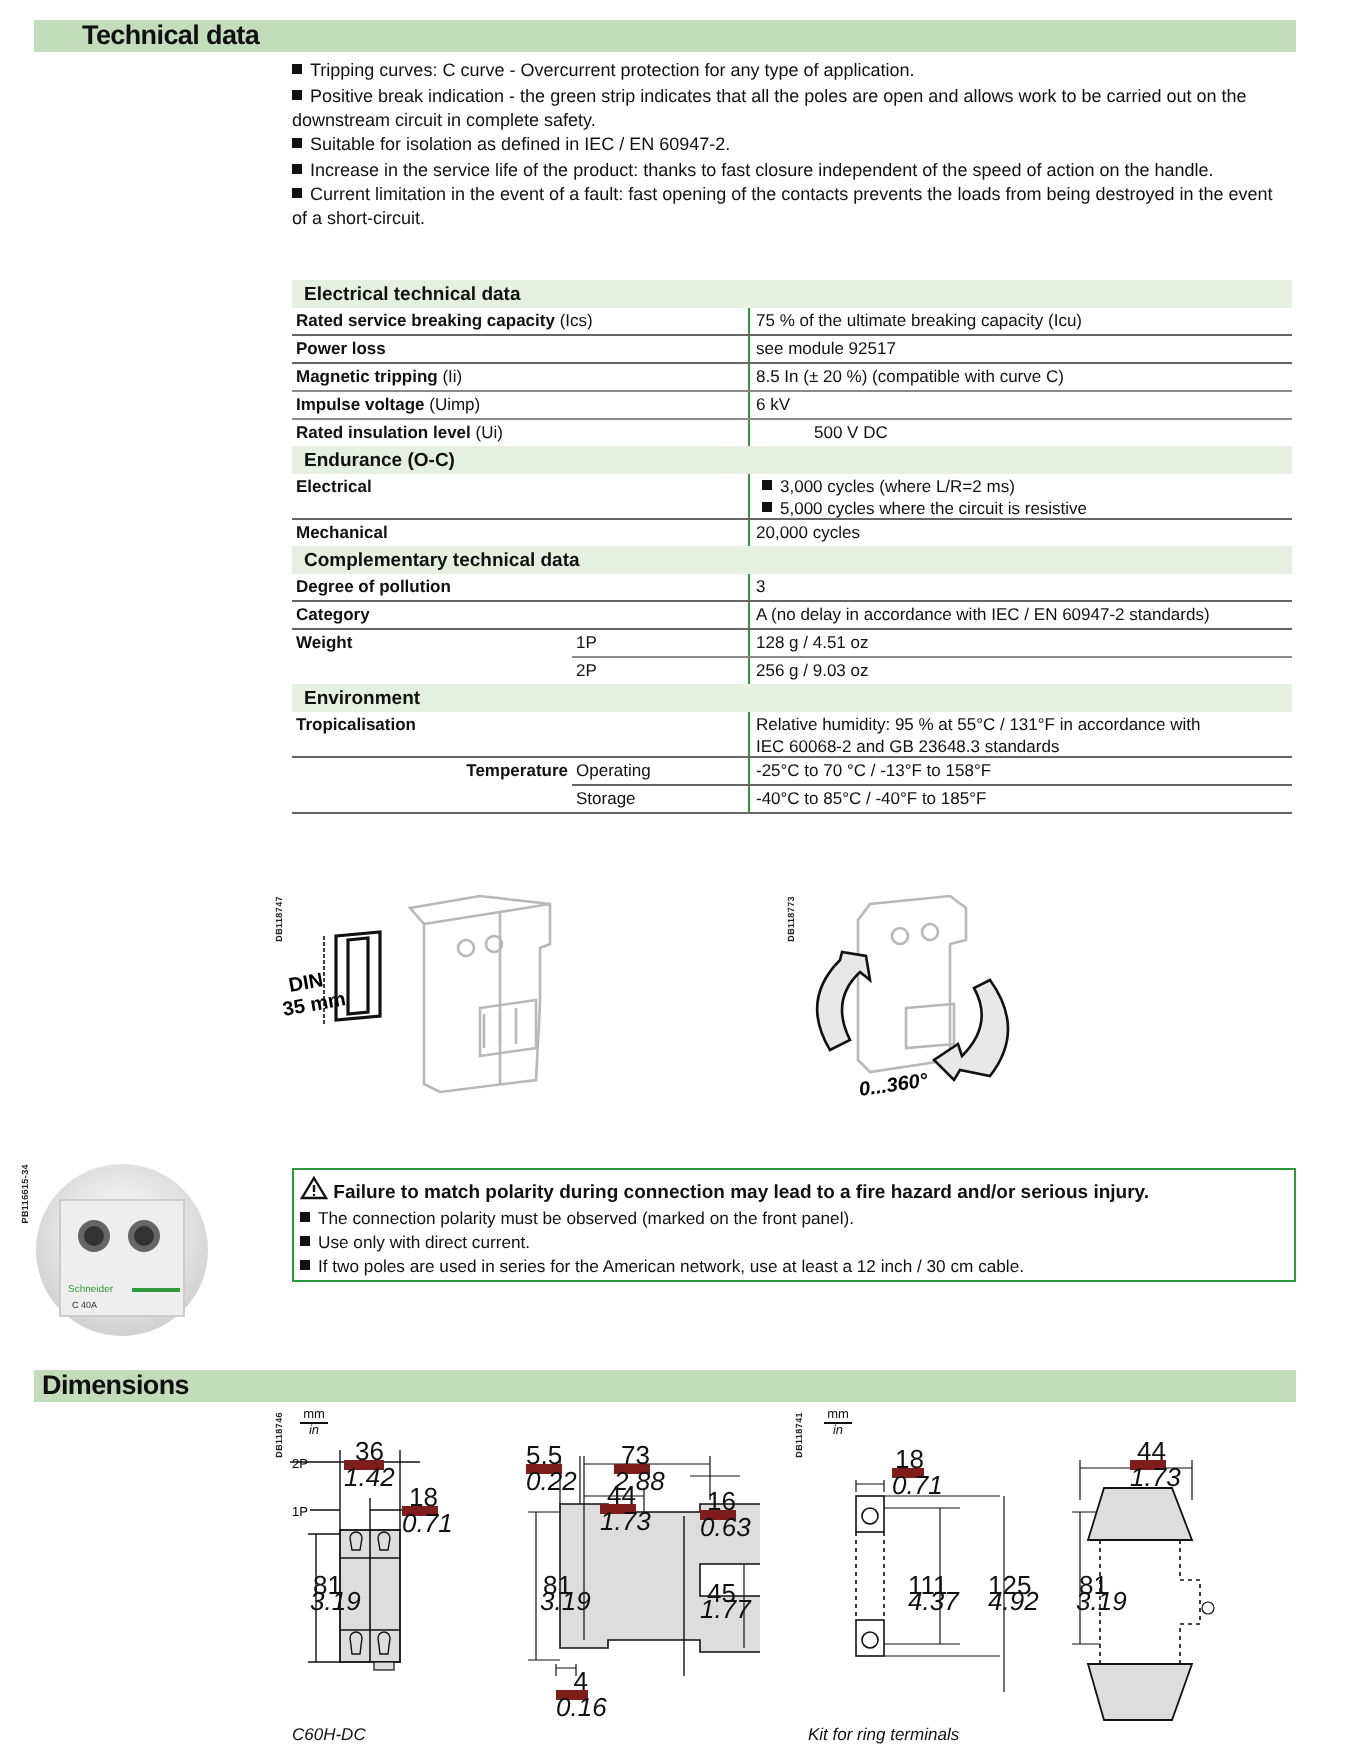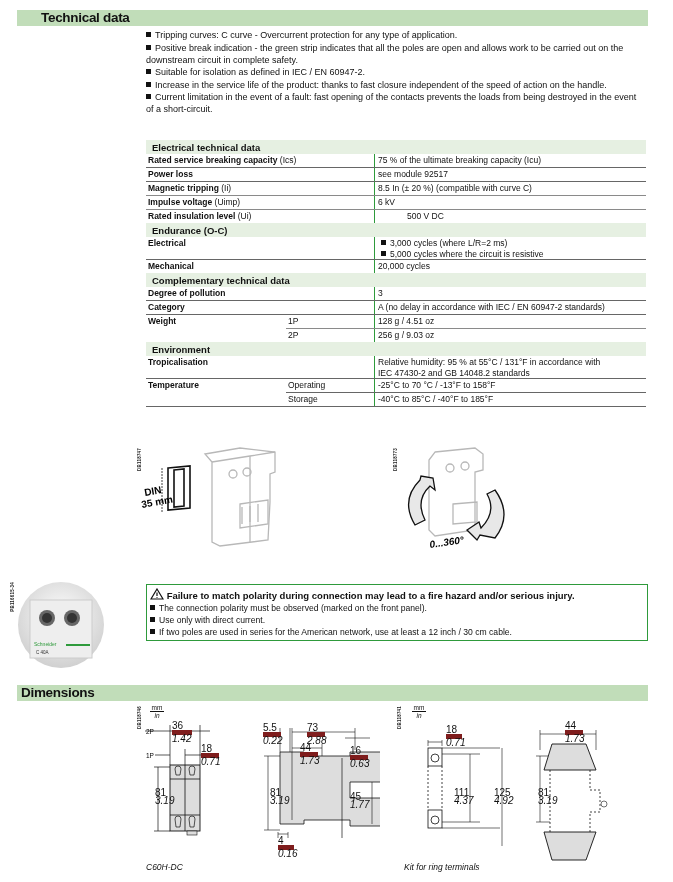--- a/index.html
+++ b/index.html
@@ -21,21 +21,21 @@
   table.spec td.c3 { border-left:1.5px solid #2e9a3b; padding-left:3px; }
   table.spec span.normal { font-weight:normal; }
   .bul { display:inline-block; width:5px; height:5px; background:#111; margin:0 4px 0 3px; vertical-align:1px; }
   .fig { position:absolute; }
   .code { position:absolute; font-size:4.5px; writing-mode:vertical-rl; transform:rotate(180deg); color:#222; font-weight:bold; letter-spacing:0.2px; }
   .warn { position:absolute; left:146px; top:584px; width:502px; height:57px; border:1.5px solid #2e9a3b; box-sizing:border-box; padding:3px 3px; font-size:8.6px; line-height:12px; }
   .warn .title { font-weight:bold; font-size:9.5px; }
   .caption { position:absolute; font-style:italic; font-size:8.5px; }
   .unit { position:absolute; font-size:6.5px; text-align:center; line-height:7px; }
   .unit .mm { border-bottom:1px solid #111; display:block; }
-  .dimtxt { position:absolute; font-size:10px; line-height:8px; text-align:left; }
+  .dimtxt { position:absolute; font-size:13px; line-height:8px; text-align:right; }
   .dimtxt .i { font-style:italic; border-top:5px solid #7f1d1d; display:block; }
 </style>
 </head>
 <body>
 
 <div class="section-bar" style="top:10px;padding-left:24px;">Technical data</div>
 
 <div class="intro">
   <p><span class="sq"></span><span>Tripping curves: C curve - Overcurrent protection for any type of application.</span></p>
   <p><span class="sq"></span><span>Positive break indication - the green strip indicates that all the poles are open and allows work to be carried out on the downstream circuit in complete safety.</span></p>
@@ -107,25 +107,25 @@
     <td class="c3" style="border-bottom:none;">256 g / 9.03 oz</td>
   </tr>
 
   <tr class="group">
         <td colspan="3">Environment</td>
       </tr>
   <tr class="row thick">
     <td class="c1" colspan="2">Tropicalisation</td>
     <td class="c3">
       <div>Relative humidity: 95 % at 55°C / 131°F in accordance with</div>
-      <div>IEC 47430-2 and GB 14048.2 standards</div>
+      <div>IEC 60068-2 and GB 23648.3 standards</div>
     </td>
   </tr>
   <tr class="row thick">
-    <td class="c1" style="border-bottom:none;">Temperature</td>
+    <td class="c1" style="border-bottom:none;text-align:right;">Temperature</td>
     <td class="c2">Operating</td>
     <td class="c3">-25°C to 70 °C / -13°F to 158°F</td>
   </tr>
   <tr class="row thick">
     <td class="c1"></td>
     <td class="c2">Storage</td>
     <td class="c3">-40°C to 85°C / -40°F to 185°F</td>
   </tr>
 </tbody>
   </table>

